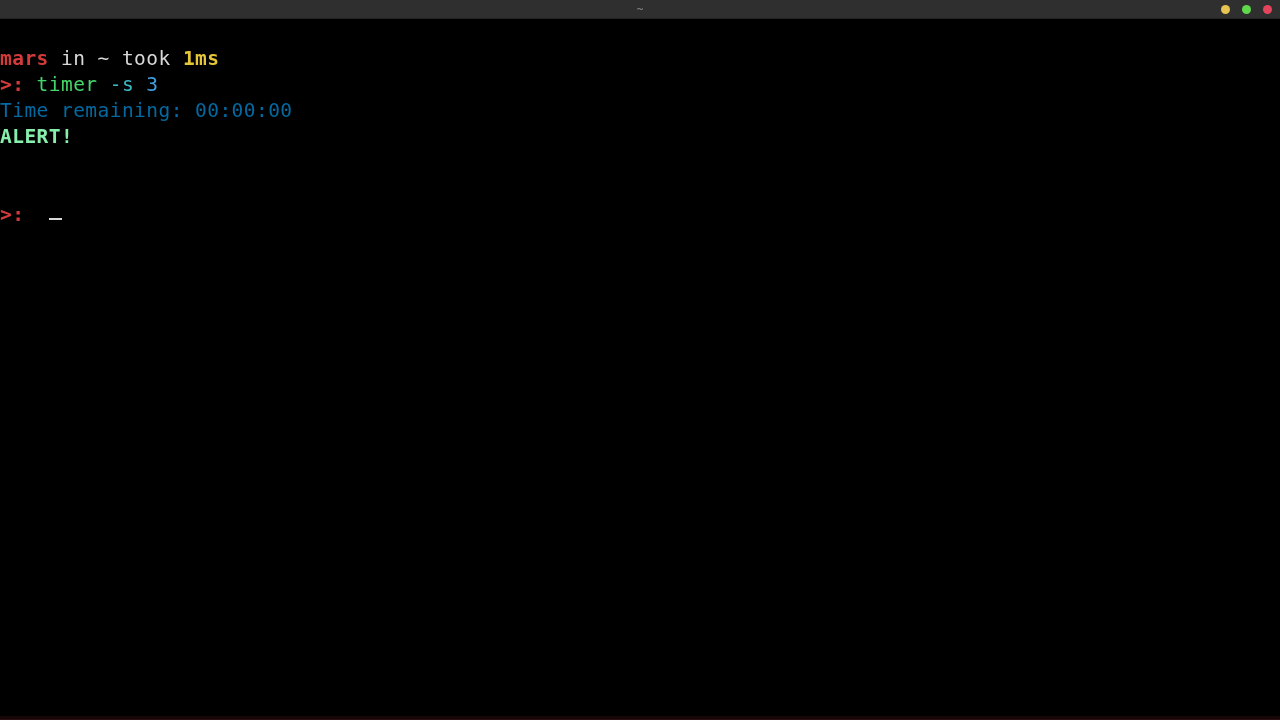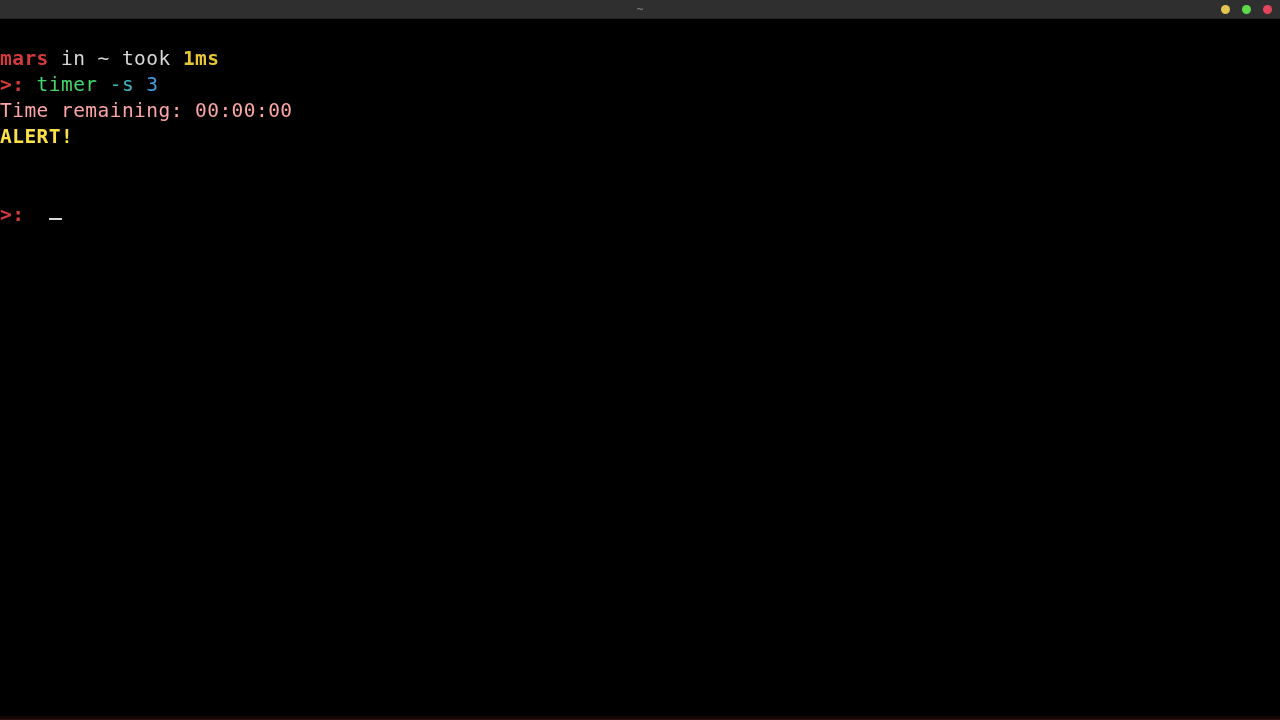--- a/index.html
+++ b/index.html
@@ -130,22 +130,22 @@
       <span class="wc-dot" style="background: rgb(229, 196, 82);"></span>
       <span class="wc-dot" style="background: rgb(95, 217, 75);"></span>
       <span class="wc-dot" style="background: rgb(228, 69, 92);"></span>
     </div>
   </div>
 
   <div id="terminal">
     <div id="term-lines">
         <div class="line"><span class="seg bold" style="color: rgb(211, 59, 59);">mars</span><span class="seg" style="color: rgb(216, 216, 216);"> in </span><span class="seg" style="color: rgb(216, 216, 216);">~</span><span class="seg" style="color: rgb(216, 216, 216);"> took </span><span class="seg bold" style="color: rgb(230, 198, 54);">1ms</span></div>
         <div class="line"><span class="seg bold" style="color: rgb(211, 59, 59);">&gt;:</span><span class="seg" style="color: rgb(216, 216, 216);"> </span><span class="seg" style="color: rgb(68, 214, 106);">timer</span><span class="seg" style="color: rgb(216, 216, 216);"> </span><span class="seg" style="color: rgb(63, 182, 196);">-s</span><span class="seg" style="color: rgb(216, 216, 216);"> </span><span class="seg" style="color: rgb(63, 159, 224);">3</span></div>
-        <div class="line"><span class="seg" style="color: #fca5a5;">Time remaining: 00:00:00</span></div>
-        <div class="line"><span class="seg bold" style="color: #fde047;">ALERT!</span></div>
+        <div class="line"><span class="seg" style="color: #0369a1;">Time remaining: 00:00:00</span></div>
+        <div class="line"><span class="seg bold" style="color: #86efac;">ALERT!</span></div>
         <div class="line blank"></div>
         <div class="line blank"></div>
         <div class="line"><span class="seg bold" style="color: rgb(211, 59, 59);">&gt;:</span><span class="seg" style="color: rgb(216, 216, 216);">  </span><span class="cursor" style="background: rgb(216, 216, 216);"></span></div>
       </div>
     <div id="bottom-strip">
       <div class="edge"></div>
     </div>
   </div>
 
 </div>

